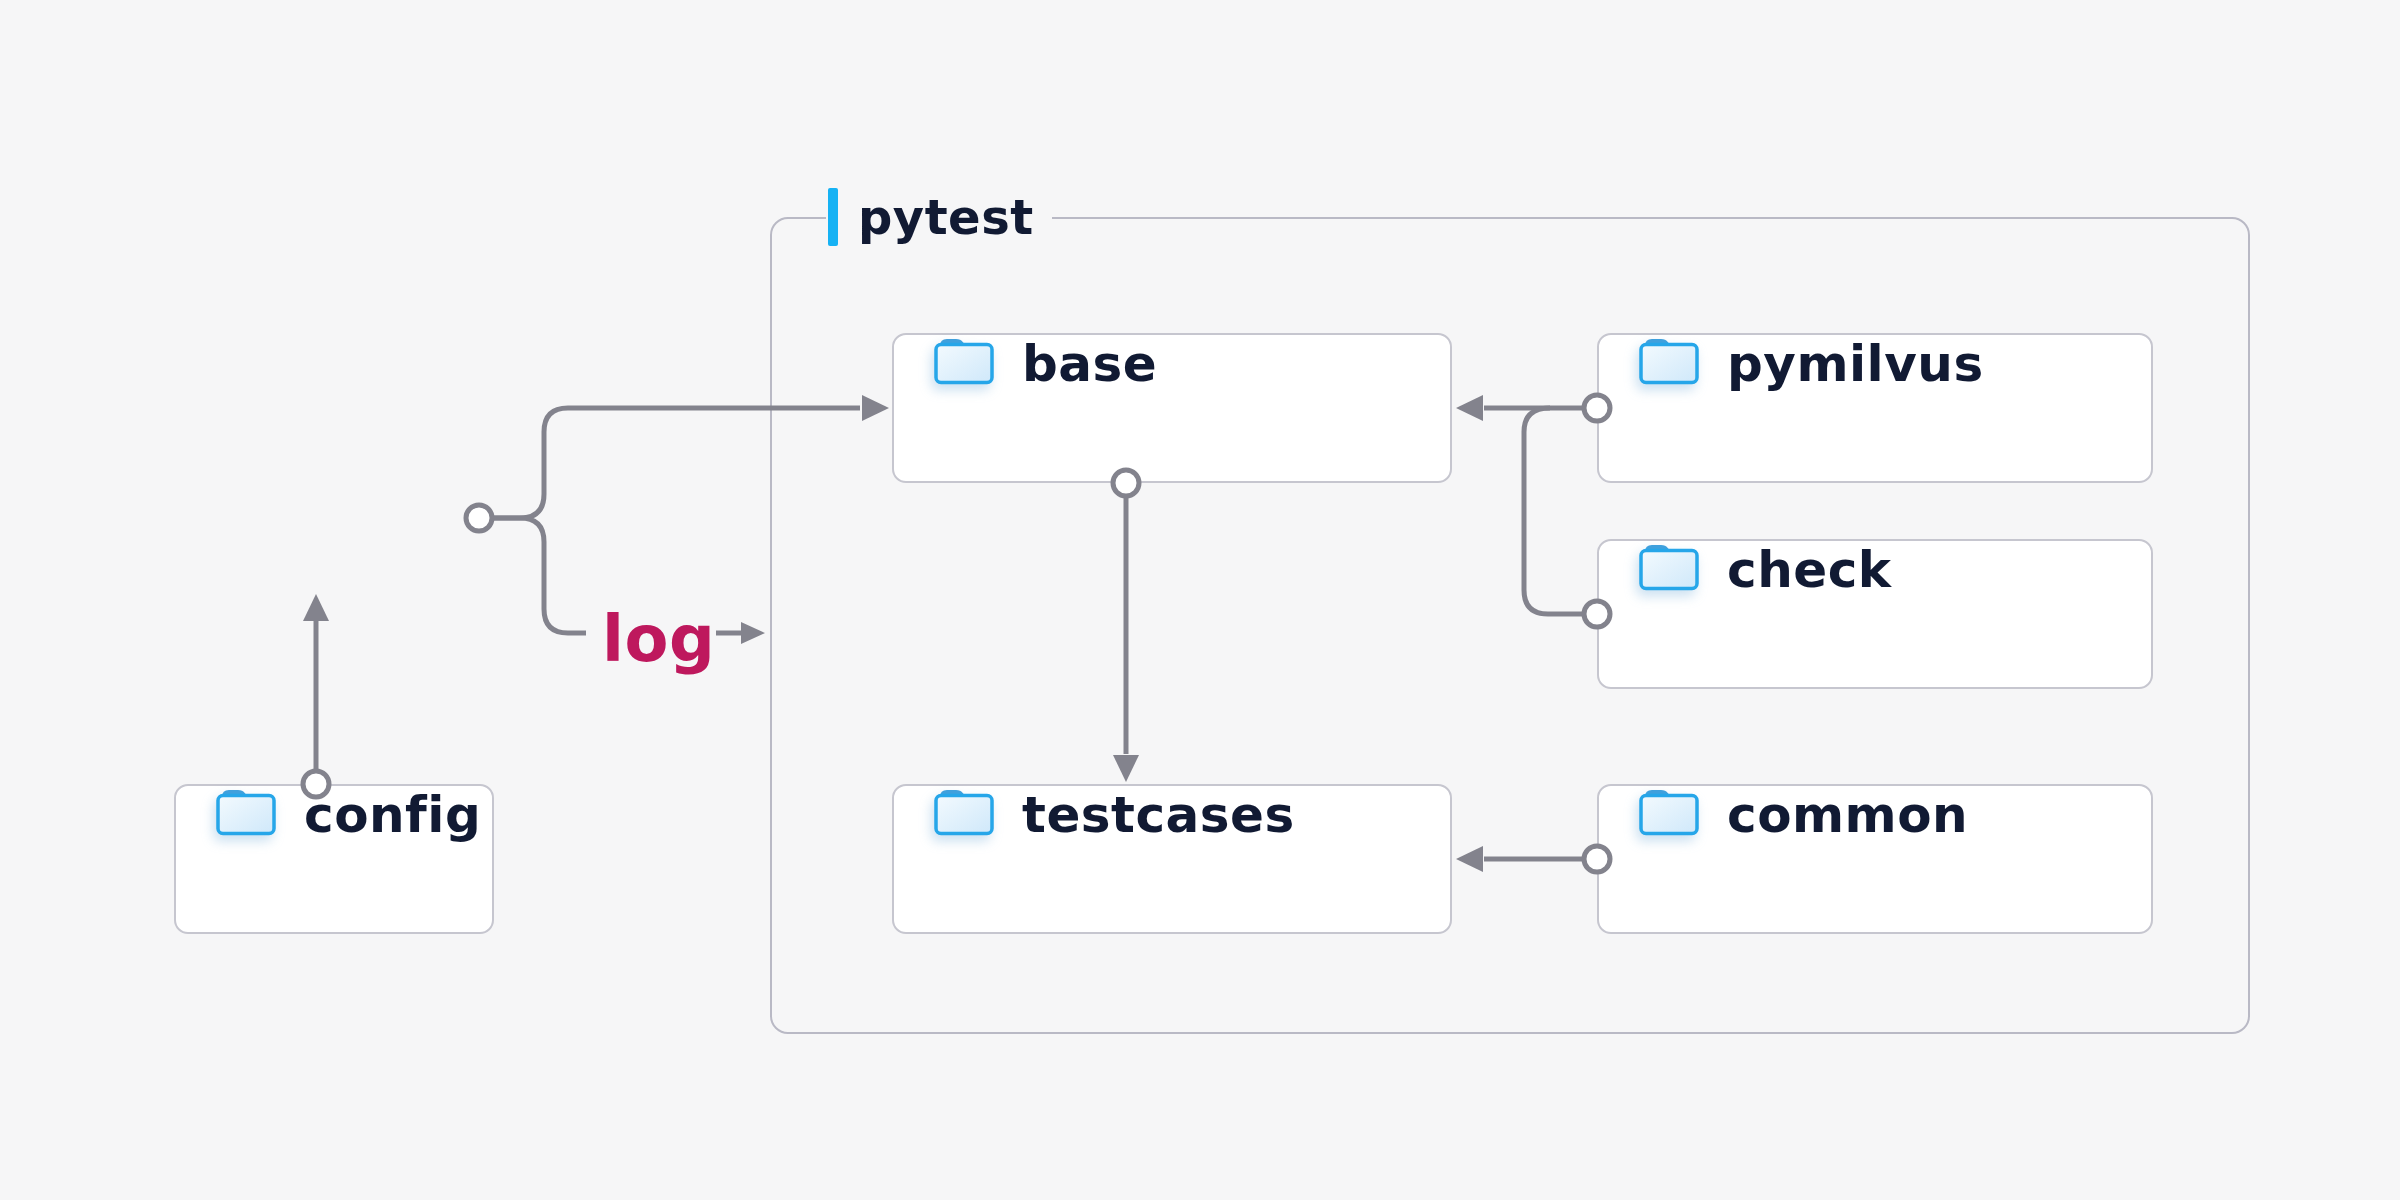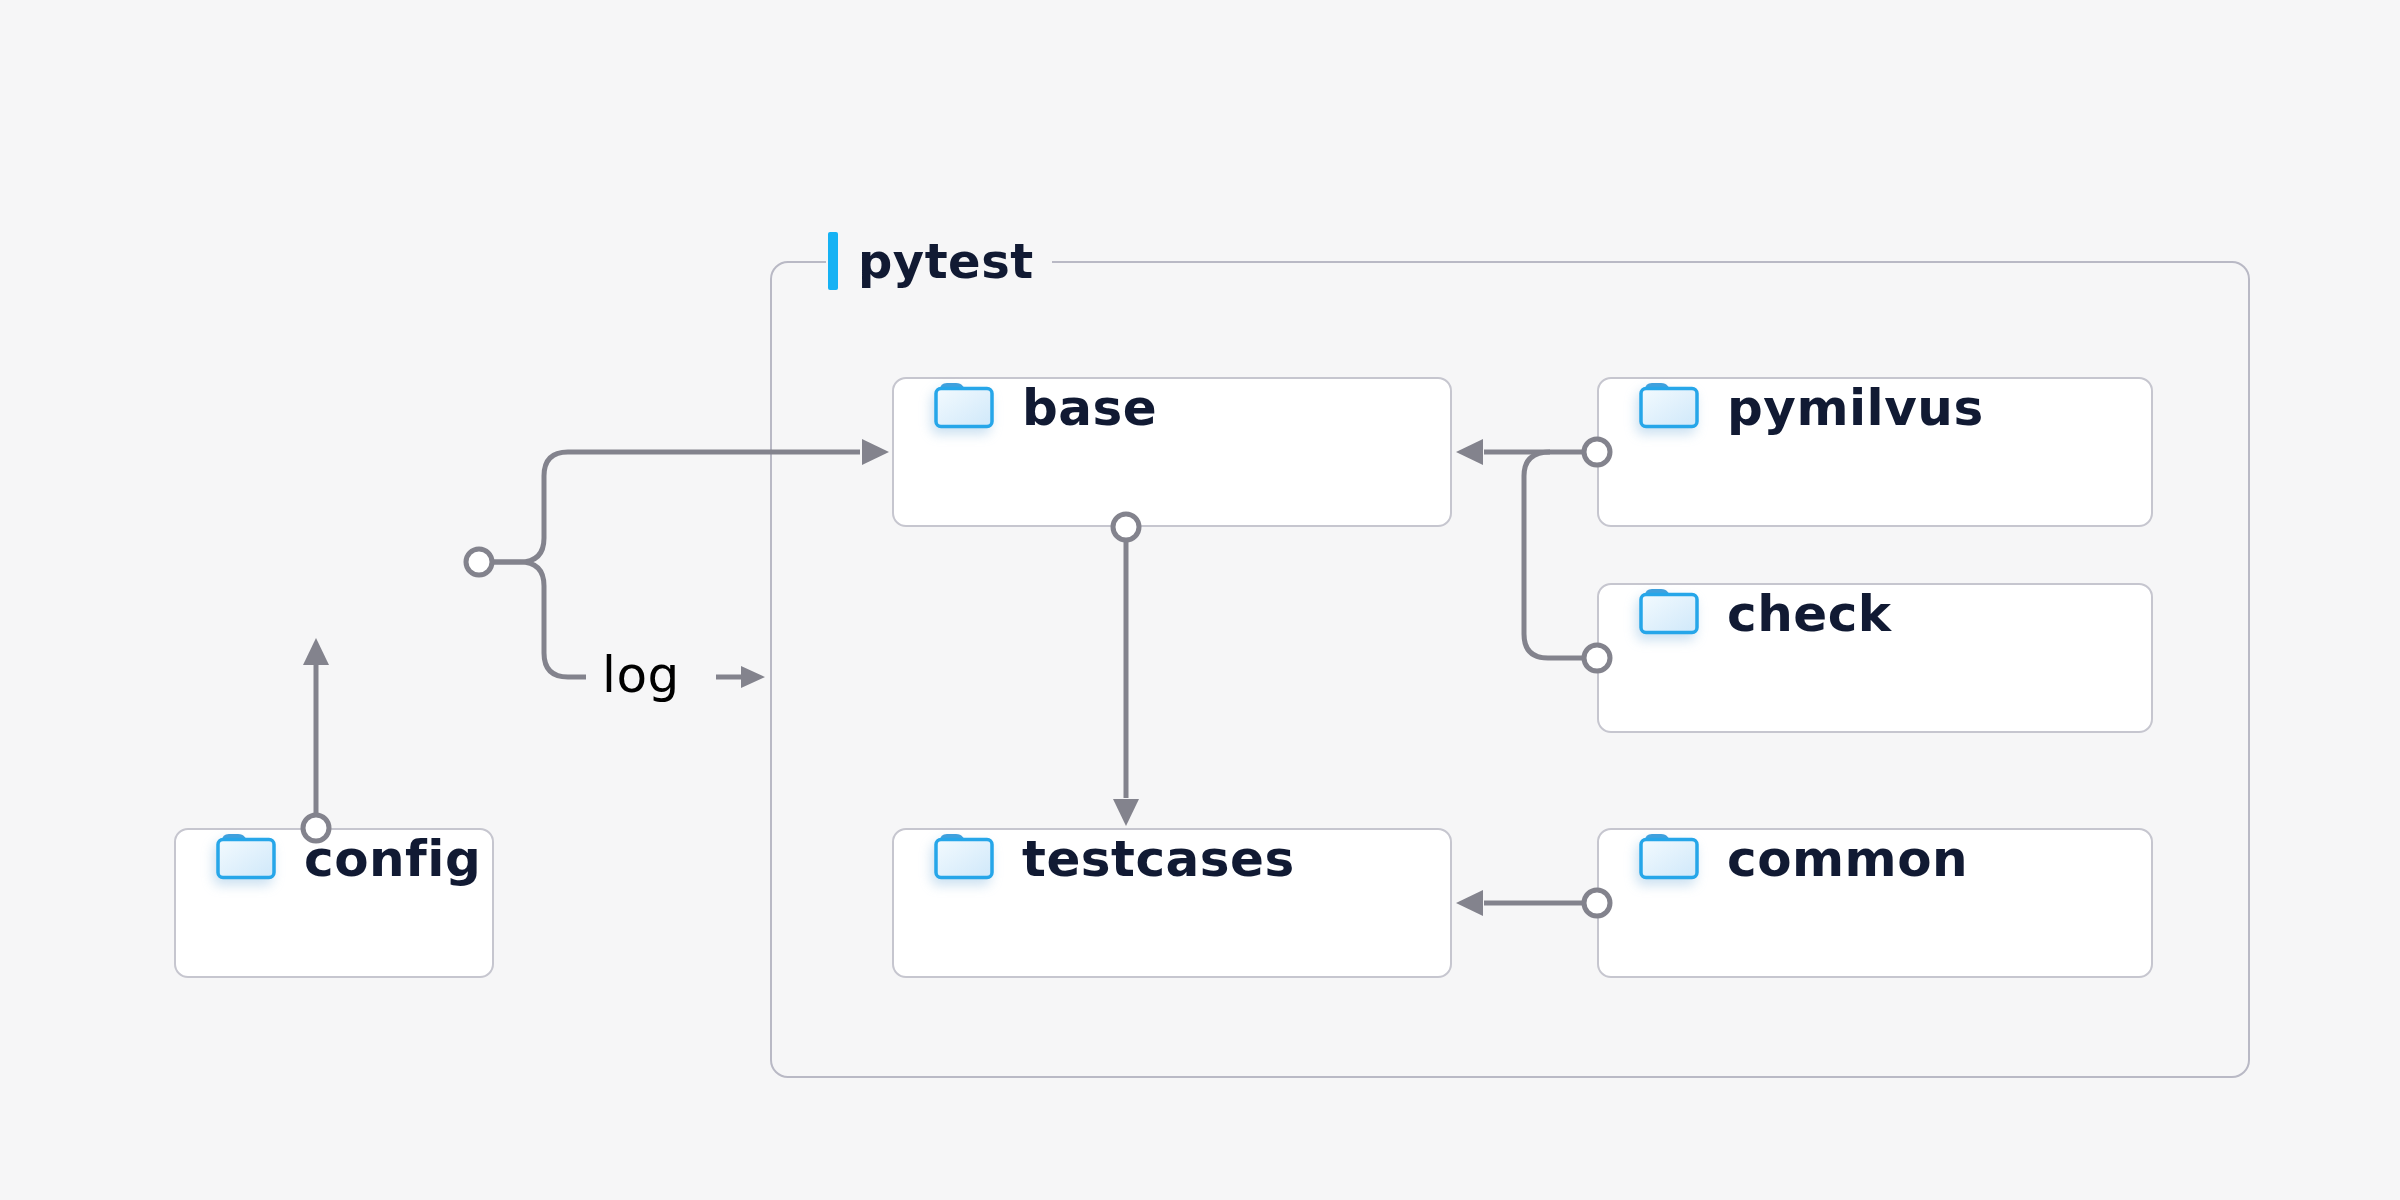--- a/index.html
+++ b/index.html
@@ -2,21 +2,21 @@
 <html><head>
 <meta charset="utf-8">
 <style>
   html,body{margin:0;padding:0;}
   body{
     width:2400px;height:1200px;
     background:#f6f6f7;
     font-family:"DejaVu Sans","Liberation Sans",sans-serif;
     overflow:hidden;
   }
-  .canvas{position:relative;width:2400px;height:844px;margin-top:44px;}
+  .canvas{position:relative;width:2400px;height:844px;}
 
   
   .group{
     position:absolute;
     border:2px solid #b9b9c5;
     border-radius:18px;
     background:transparent;
   }
   .group-label{
     position:absolute;
@@ -50,21 +50,21 @@
     width:64px;height:50px;flex:0 0 auto;
     filter:drop-shadow(-3px 6px 6px rgba(110,170,215,.35));
   }
 
   
   .overlay{position:absolute;left:0;top:0;pointer-events:none;}
 
   
   .edge-label{
     position:absolute;
-    font-size:50px;font-weight:400;color:#000000;letter-spacing:.5px;
+    font-size:64px;font-weight:700;color:#be185d;letter-spacing:.5px;
   }
 </style>
 </head>
 <body>
 
 <div class="canvas">
 
   <div class="group" style="left:770px;top:217px;width:1476px;height:813px"></div>
   <div class="group-label" style="left:826px;top:217px">
     <span class="accent-bar"></span>

